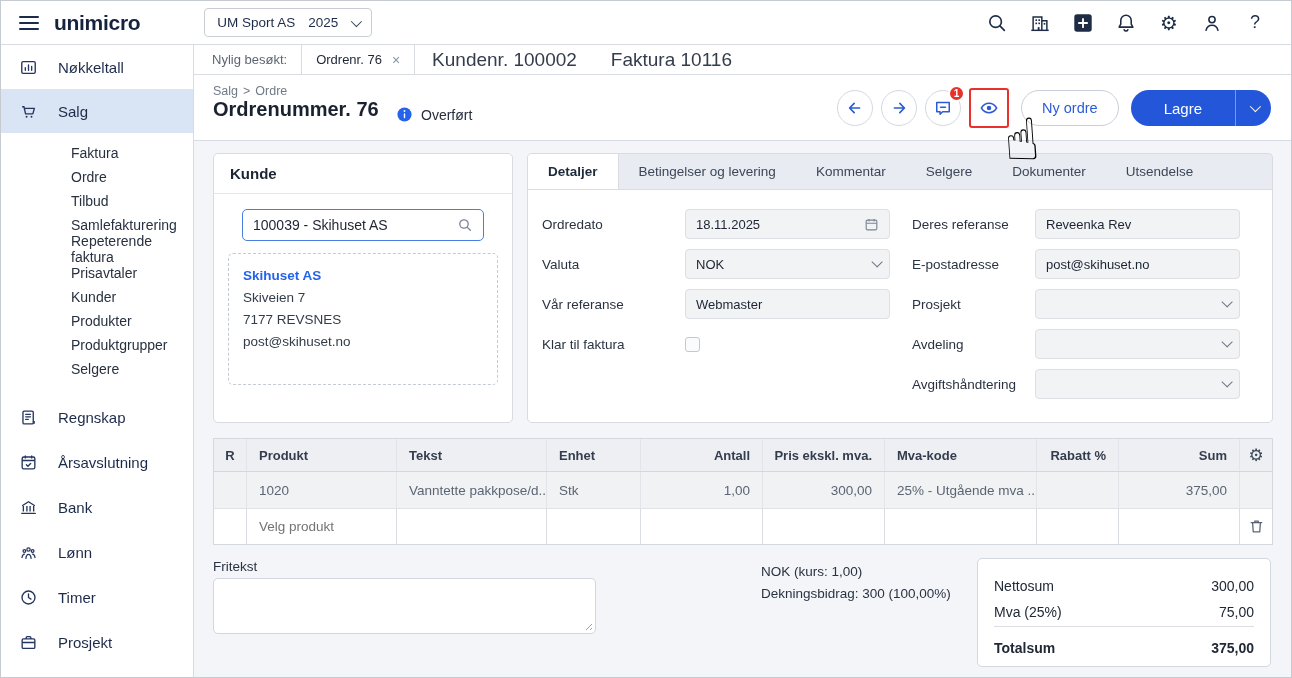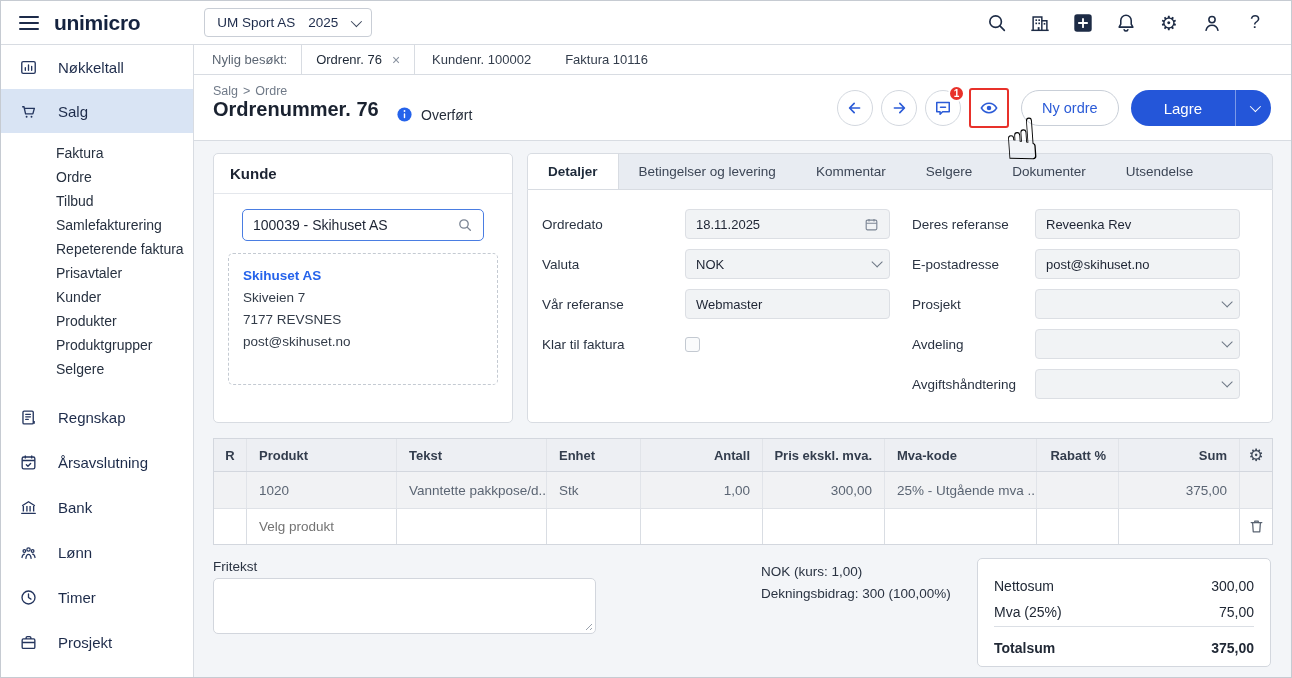--- a/index.html
+++ b/index.html
@@ -20,30 +20,30 @@
   .tb-icon svg { width:22px; height:22px; }
   .glyph-gear { font-family:"DejaVu Sans", sans-serif; font-size:20px; line-height:1; color:#1d2b45; }
   .glyph-help { font-size:18px; color:#1d2b45; font-weight:500; }
 
   
   .sidebar { position:absolute; left:0; top:44px; width:193px; bottom:0; background:#fff; border-right:1px solid #d8dce2; z-index:5; }
   .side-item { height:44px; display:flex; align-items:center; gap:20px; padding-left:18px; font-size:15px; color:#1d2b4a; cursor:pointer; }
   .side-item svg { width:19px; height:19px; flex:none; color:#24355e; }
   .side-item.active { background:#d9e4f4; }
   .side-sub { padding:8px 0 6px; }
-  .side-sub-item { height:24px; display:flex; align-items:center; padding-left:55px; font-size:14px; color:#273140; cursor:pointer; }
+  .side-sub-item { height:24px; display:flex; align-items:center; padding-left:70px; font-size:14px; color:#273140; cursor:pointer; }
   .side-bottom { margin-top:8px; }
   .side-bottom .side-item { height:45px; }
 
   
   .recent-bar { position:absolute; left:193px; top:44px; right:0; height:30px; background:#fff; border-bottom:1px solid #d8dce2; display:flex; align-items:center; z-index:4; }
   .recent-label { padding-left:18px; margin-right:14px; font-size:13px; color:#5c6673; }
   .recent-tab-active { height:30px; display:flex; align-items:center; gap:10px; padding:0 14px; border-left:1px solid #d8dce2; border-right:1px solid #d8dce2; font-size:13px; color:#1d2735; cursor:pointer; }
   .recent-close { font-size:14px; color:#8a93a0; cursor:pointer; line-height:1; }
-  .recent-tab { padding:0 17px; font-size:13px; color:#333d4c; cursor:pointer; }
+  .recent-tab { padding:0 17px; font-size:19px; color:#333d4c; cursor:pointer; }
 
   
   .page-header { position:absolute; left:193px; top:74px; right:0; height:66px; background:#fff; border-bottom:1px solid #d8dce2; z-index:3; }
   .breadcrumb { position:absolute; left:19px; top:9px; font-size:12.5px; color:#707a88; }
   .breadcrumb .sep { margin:0 5px; }
   .page-title { position:absolute; left:19px; top:23px; font-size:20px; font-weight:700; color:#1a2230; }
   .status-badge { position:absolute; left:202px; top:31px; display:flex; align-items:center; gap:8px; font-size:14px; color:#252d3a; }
   .status-badge svg { width:17px; height:17px; }
   .header-actions { position:absolute; right:20px; top:13px; display:flex; align-items:center; gap:8px; }
   .circ-btn { width:36px; height:36px; border-radius:50%; border:1px solid #d3d8df; background:#fff; display:flex; align-items:center; justify-content:center; color:#2b5bd7; cursor:pointer; position:relative; flex:none; }

